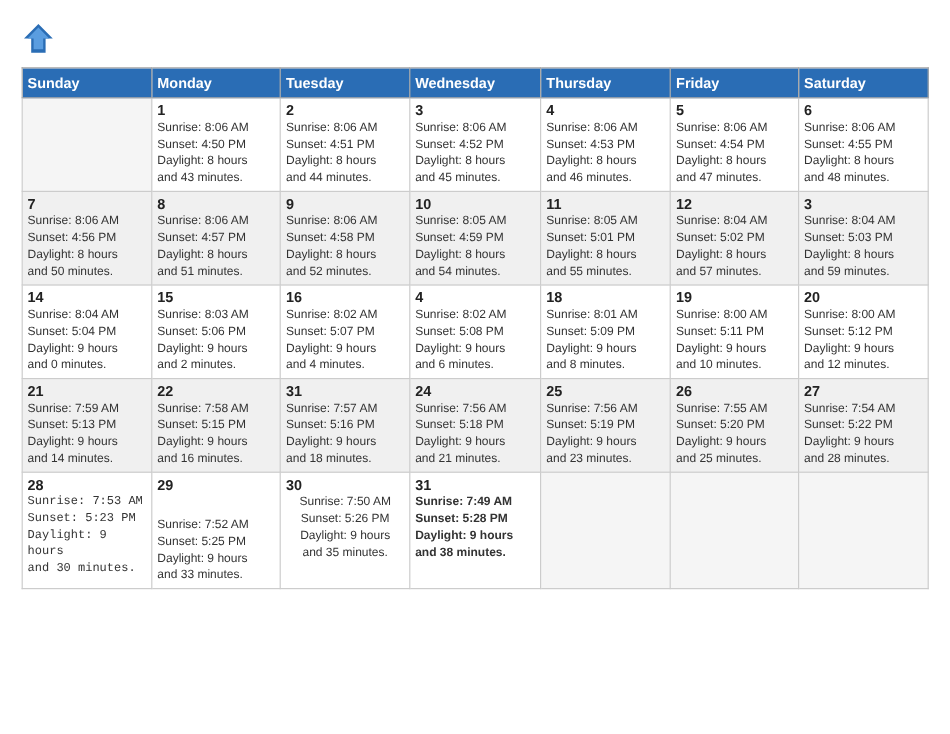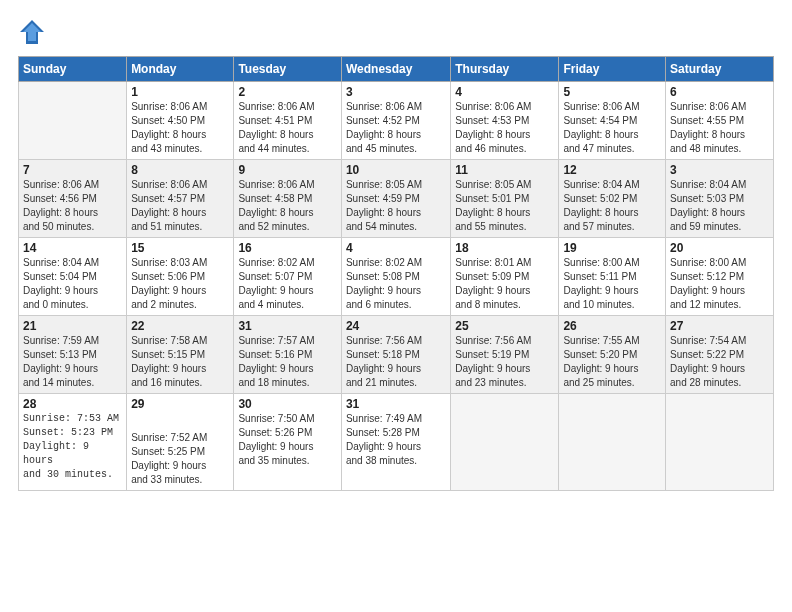--- a/index.html
+++ b/index.html
@@ -347,28 +347,28 @@
           </td>
           <td>
             <span class="day-num">29</span>
             <div class="day-info" style="white-space: pre-line; margin-top: 20px;">Sunrise: 7:52 AM
 Sunset: 5:25 PM
 Daylight: 9 hours
 and 33 minutes.</div>
           </td>
           <td>
             <span class="day-num">30</span>
-            <div class="day-info" style="white-space: pre-line;">Sunrise: 7:50 AM
+            <div class="day-info" style="white-space: pre-line; text-align: center;">Sunrise: 7:50 AM
 Sunset: 5:26 PM
 Daylight: 9 hours
 and 35 minutes.</div>
           </td>
           <td>
             <span class="day-num">31</span>
-            <div class="day-info" style="white-space: pre-line;">Sunrise: 7:49 AM
+            <div class="day-info" style="white-space: pre-line; font-weight: bold;">Sunrise: 7:49 AM
 Sunset: 5:28 PM
 Daylight: 9 hours
 and 38 minutes.</div>
           </td>
           <td class="empty"></td>
           <td class="empty"></td>
           <td class="empty"></td>
         </tr>
       </tbody>
   </table>

